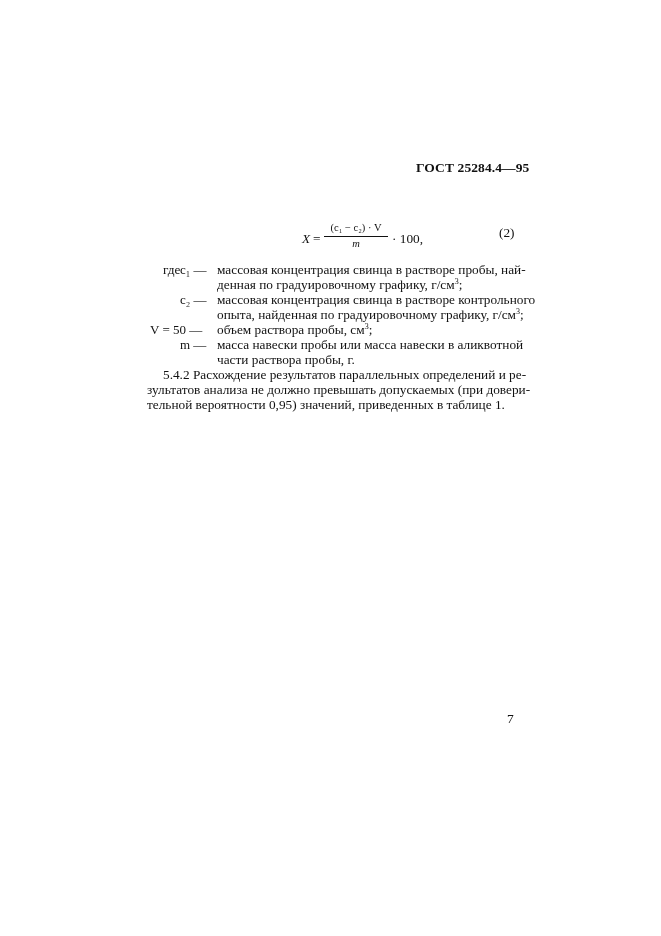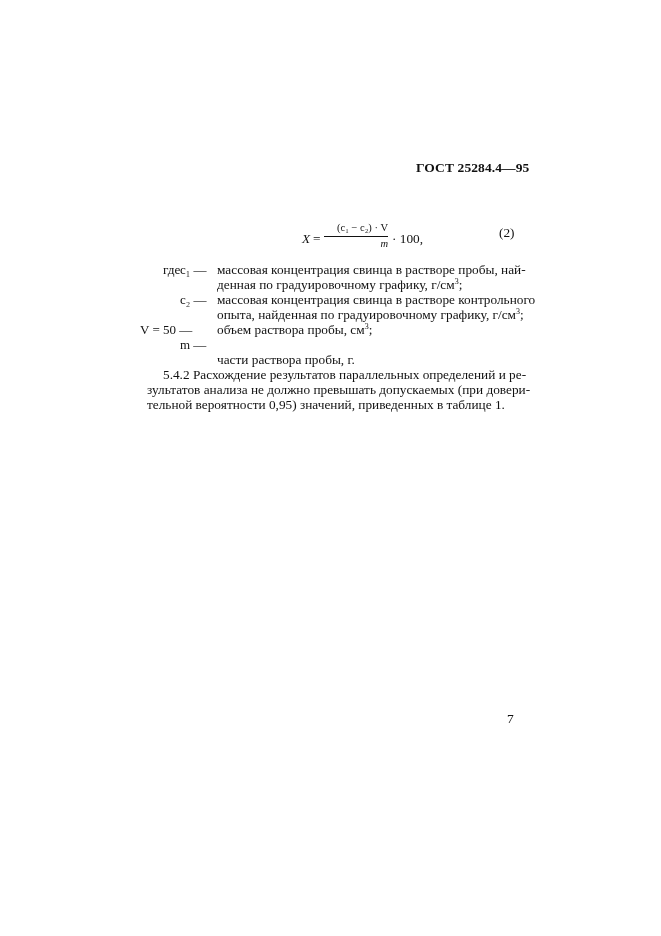--- a/index.html
+++ b/index.html
@@ -7,21 +7,21 @@
          font-family:"Liberation Serif", "DejaVu Serif", serif; color:#111; }
   .page { position:absolute; left:0; top:0; width:661px; height:836px; background:#fff; }
   .header { position:absolute; left:416px; top:160px; font-weight:bold; font-size:13.5px; letter-spacing:0.1px; }
   .line { position:absolute; font-size:13.3px; line-height:15px; white-space:nowrap; }
   .spaced { letter-spacing:4.2px; }
   .just { position:absolute; font-size:13.3px; line-height:15px; text-align:justify; text-align-last:justify; white-space:nowrap; }
   i { font-style:italic; }
   .formula { position:absolute; left:302px; top:222px; height:32px; font-size:13.3px; }
   .fx { position:absolute; left:0; top:9px; font-style:italic; }
   .feq { position:absolute; left:11px; top:9px; }
-  .frac { position:absolute; left:22px; top:0; width:64px; text-align:right; }
+  .frac { position:absolute; left:22px; top:0; width:64px; text-align:center; }
   .num { font-size:10.5px; display:block; line-height:12px; }
   .bar { display:block; border-top:1px solid #111; margin:2px 0 1px 0; }
   .den { font-size:10.5px; font-style:italic; display:block; line-height:12px; }
   .ftail { position:absolute; left:90px; top:9px; white-space:nowrap; }
   .fnum { position:absolute; left:499px; top:225px; font-size:13.3px; }
   .sym { position:absolute; font-size:13px; line-height:15px; text-align:left; white-space:nowrap; }
   sup { font-size:8px; vertical-align:5px; line-height:0; }
   .pagenum { position:absolute; left:507px; top:711px; font-size:13.5px; }
 </style>
 </head>
@@ -52,26 +52,27 @@
   <div class="line" style="left:217px; top:277px;">
     <span>денная по градуировочному графику, г/см</span><sup>3</sup><span>;</span>
   </div>
 
   <div class="sym" style="left:180px; width:34px; top:292px;">c₂ —</div>
   <div class="just" style="left:217px; width:298px; top:292px;">массовая концентрация свинца в растворе контрольного</div>
   <div class="line" style="left:217px; top:307px;">
     <span>опыта, найденная по градуировочному графику, г/см</span><sup>3</sup><span>;</span>
   </div>
 
-  <div class="sym" style="left:140px; width:64px; top:322px;">V = 50 —</div>
+  <div class="sym" style="left:150px; width:64px; top:322px;">V = 50 —</div>
   <div class="line" style="left:217px; top:322px;">
     <span>объем раствора пробы, см</span><sup>3</sup><span>;</span>
   </div>
 
   <div class="sym" style="left:180px; width:34px; top:337px;">m —</div>
+  <div class="just" style="left:217px; width:298px; top:337px;">масса навески пробы или масса навески в аликвотной</div>
   <div class="line" style="left:217px; top:352px;">части раствора пробы, г.</div>
 
   <div class="just" style="left:163px; width:352px; top:367px;">5.4.2 Расхождение результатов параллельных определений и ре-</div>
   <div class="just" style="left:147px; width:368px; top:382px;">зультатов анализа не должно превышать допускаемых (при довери-</div>
   <div class="line" style="left:147px; top:397px;">тельной вероятности 0,95) значений, приведенных в таблице 1.</div>
 
   <div class="pagenum">7</div>
 </div>
 
 </body></html>

